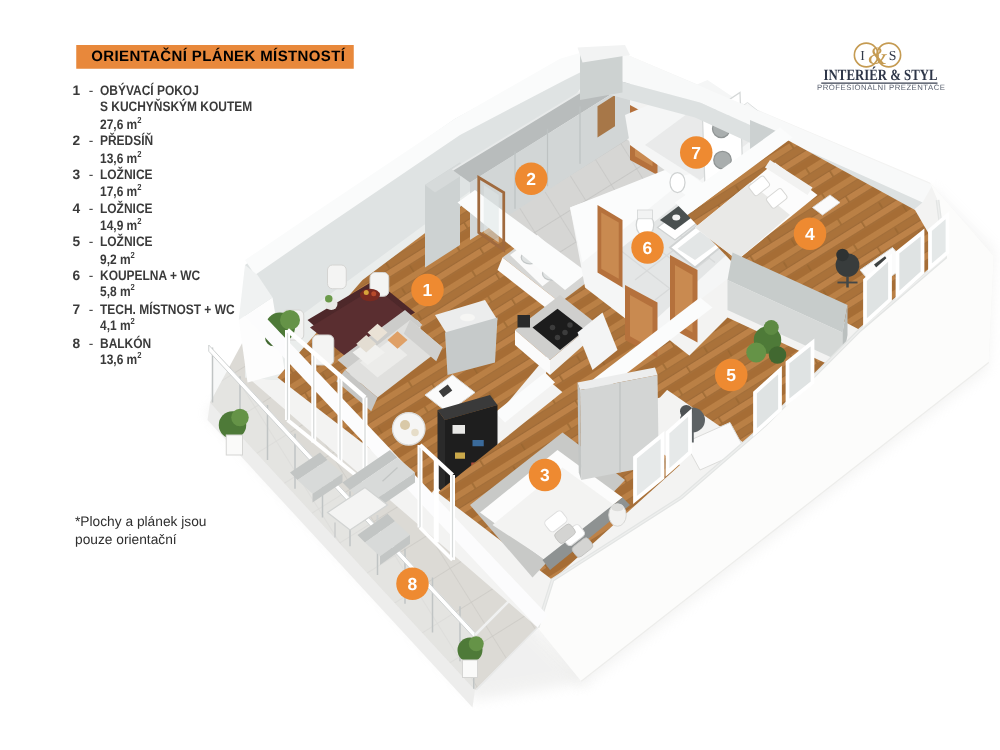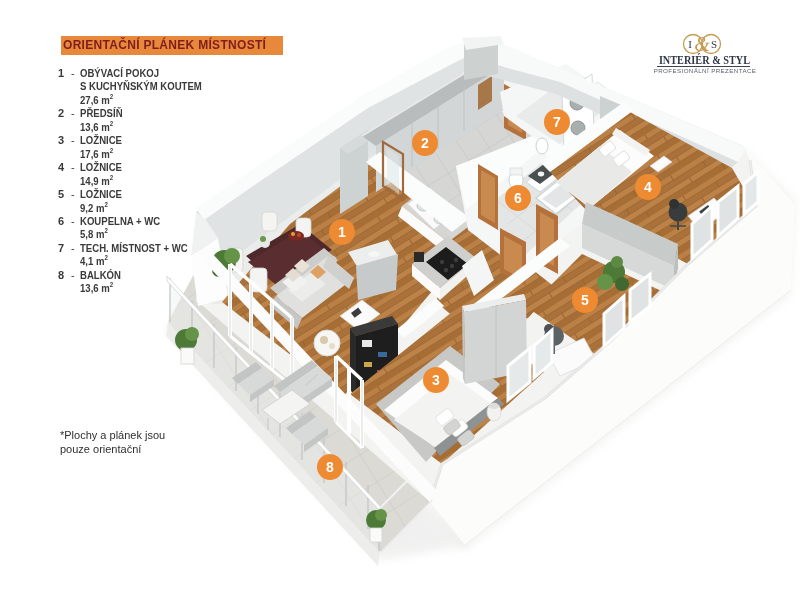--- a/index.html
+++ b/index.html
@@ -5,21 +5,21 @@
   html,body{margin:0;padding:0;}
   body{width:800px;height:600px;background:#ffffff;font-family:"Liberation Sans",sans-serif;overflow:hidden;position:relative;}
   .abs{position:absolute;}
   .legend{color:#3a3a3a;font-weight:700;font-size:11px;line-height:13.45px;}
   .legend .t{transform:scaleX(0.87);transform-origin:0 0;white-space:nowrap;}
   sup{font-size:7px;vertical-align:super;line-height:0;}
 </style>
 </head>
 <body>
 
-<div class="abs" style="left:61px;top:36px;width:222px;height:19px;background:#e8883b;color:#7f1d1d;font-weight:700;font-size:12px;letter-spacing:0.3px;line-height:19px;padding-left:2px;box-sizing:border-box;white-space:nowrap;">ORIENTAČNÍ PLÁNEK MÍSTNOSTÍ</div>
+<div class="abs" style="left:61px;top:36px;width:222px;height:19px;background:#e8883b;color:#000000;font-weight:700;font-size:12px;letter-spacing:0.3px;line-height:19px;padding-left:12px;box-sizing:border-box;white-space:nowrap;">ORIENTAČNÍ PLÁNEK MÍSTNOSTÍ</div>
 
 <div class="abs legend" style="left:58px;top:67px;width:240px;">
 <div style="position:absolute;left:0;top:0;">1</div>
     <div style="position:absolute;left:13px;top:0;font-weight:400;">-</div>
     <div class="t" style="position:absolute;left:22px;top:0;">OBÝVACÍ POKOJ<br>S KUCHYŇSKÝM KOUTEM<br>27,6 m<sup>2</sup></div>
 <div style="position:absolute;left:0;top:40.4px;">2</div>
     <div style="position:absolute;left:13px;top:40.4px;font-weight:400;">-</div>
     <div class="t" style="position:absolute;left:22px;top:40.4px;">PŘEDSÍŇ<br>13,6 m<sup>2</sup></div>
 <div style="position:absolute;left:0;top:67.3px;">3</div>
     <div style="position:absolute;left:13px;top:67.3px;font-weight:400;">-</div>
@@ -34,21 +34,21 @@
     <div style="position:absolute;left:13px;top:148px;font-weight:400;">-</div>
     <div class="t" style="position:absolute;left:22px;top:148px;">KOUPELNA + WC<br>5,8 m<sup>2</sup></div>
 <div style="position:absolute;left:0;top:174.9px;">7</div>
     <div style="position:absolute;left:13px;top:174.9px;font-weight:400;">-</div>
     <div class="t" style="position:absolute;left:22px;top:174.9px;">TECH. MÍSTNOST + WC<br>4,1 m<sup>2</sup></div>
 <div style="position:absolute;left:0;top:201.8px;">8</div>
     <div style="position:absolute;left:13px;top:201.8px;font-weight:400;">-</div>
     <div class="t" style="position:absolute;left:22px;top:201.8px;">BALKÓN<br>13,6 m<sup>2</sup></div>
 </div>
 
-<div class="abs" style="left:60px;top:428px;font-size:11px;color:#2f2f2f;line-height:14px;">*Plochy  a plánek jsou<br>pouze orientační</div>
+<div class="abs" style="left:60px;top:411px;font-size:11px;color:#2f2f2f;line-height:14px;">*Plochy  a plánek jsou<br>pouze orientační</div>
 
 <div class="abs" style="left:640px;top:26px;width:130px;height:50px;">
   <svg width="130" height="50" style="display:block;">
     <ellipse cx="53" cy="18" rx="9.5" ry="9.5" fill="none" stroke="#c59b52" stroke-width="1.3"></ellipse>
     <ellipse cx="71" cy="18" rx="9.5" ry="9.5" fill="none" stroke="#c59b52" stroke-width="1.3"></ellipse>
     <text x="50" y="22" font-family="Liberation Serif,serif" font-size="11" fill="#333a4a" text-anchor="middle">I</text>
     <text x="74" y="22" font-family="Liberation Serif,serif" font-size="11" fill="#333a4a" text-anchor="middle">S</text>
     <text x="62" y="25" font-family="Liberation Serif,serif" font-size="20" font-style="italic" fill="#c59b52" text-anchor="middle">&amp;</text>
   </svg>
   <div style="position:absolute;left:0;top:27px;width:130px;text-align:center;font-family:'Liberation Serif',serif;font-size:12.5px;font-weight:700;color:#2e3648;white-space:nowrap;transform:scaleX(0.82);transform-origin:62px 0;">INTERIÉR &amp; STYL</div>

